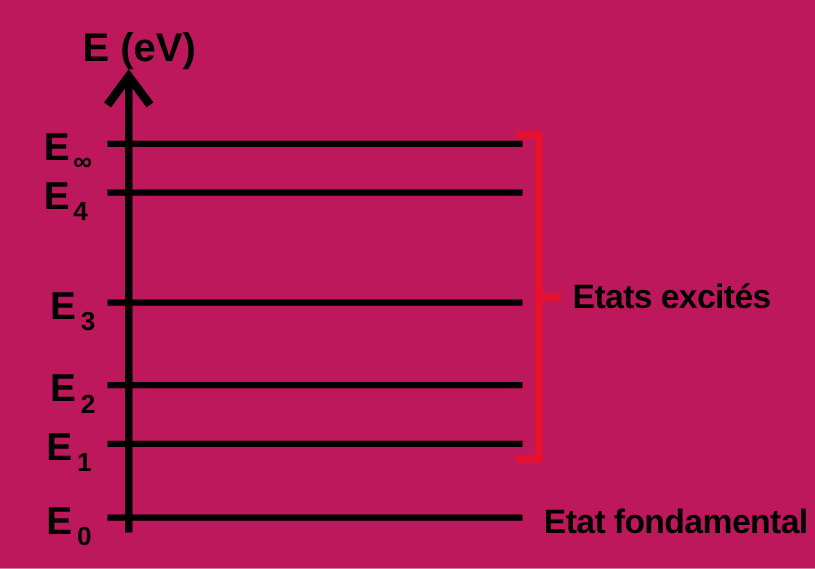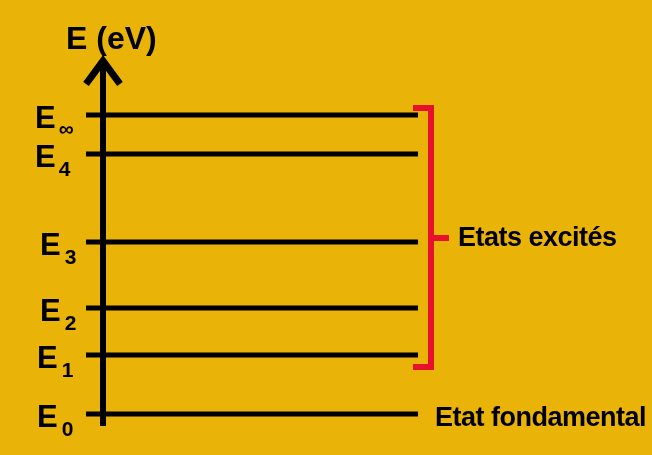--- a/index.html
+++ b/index.html
@@ -4,21 +4,21 @@
 <style>
   html, body {
     margin: 0;
     padding: 0;
     background: #ffffff;
   }
   .canvas {
     position: relative;
     width: 652px;
     height: 455px;
-    background: #eab308;
+    background: #be185d;
     overflow: hidden;
   }
   svg {
     position: absolute;
     inset: 0;
     display: block;
   }
   text {
     font-family: "Liberation Sans", "DejaVu Sans", sans-serif;
     font-weight: bold;

